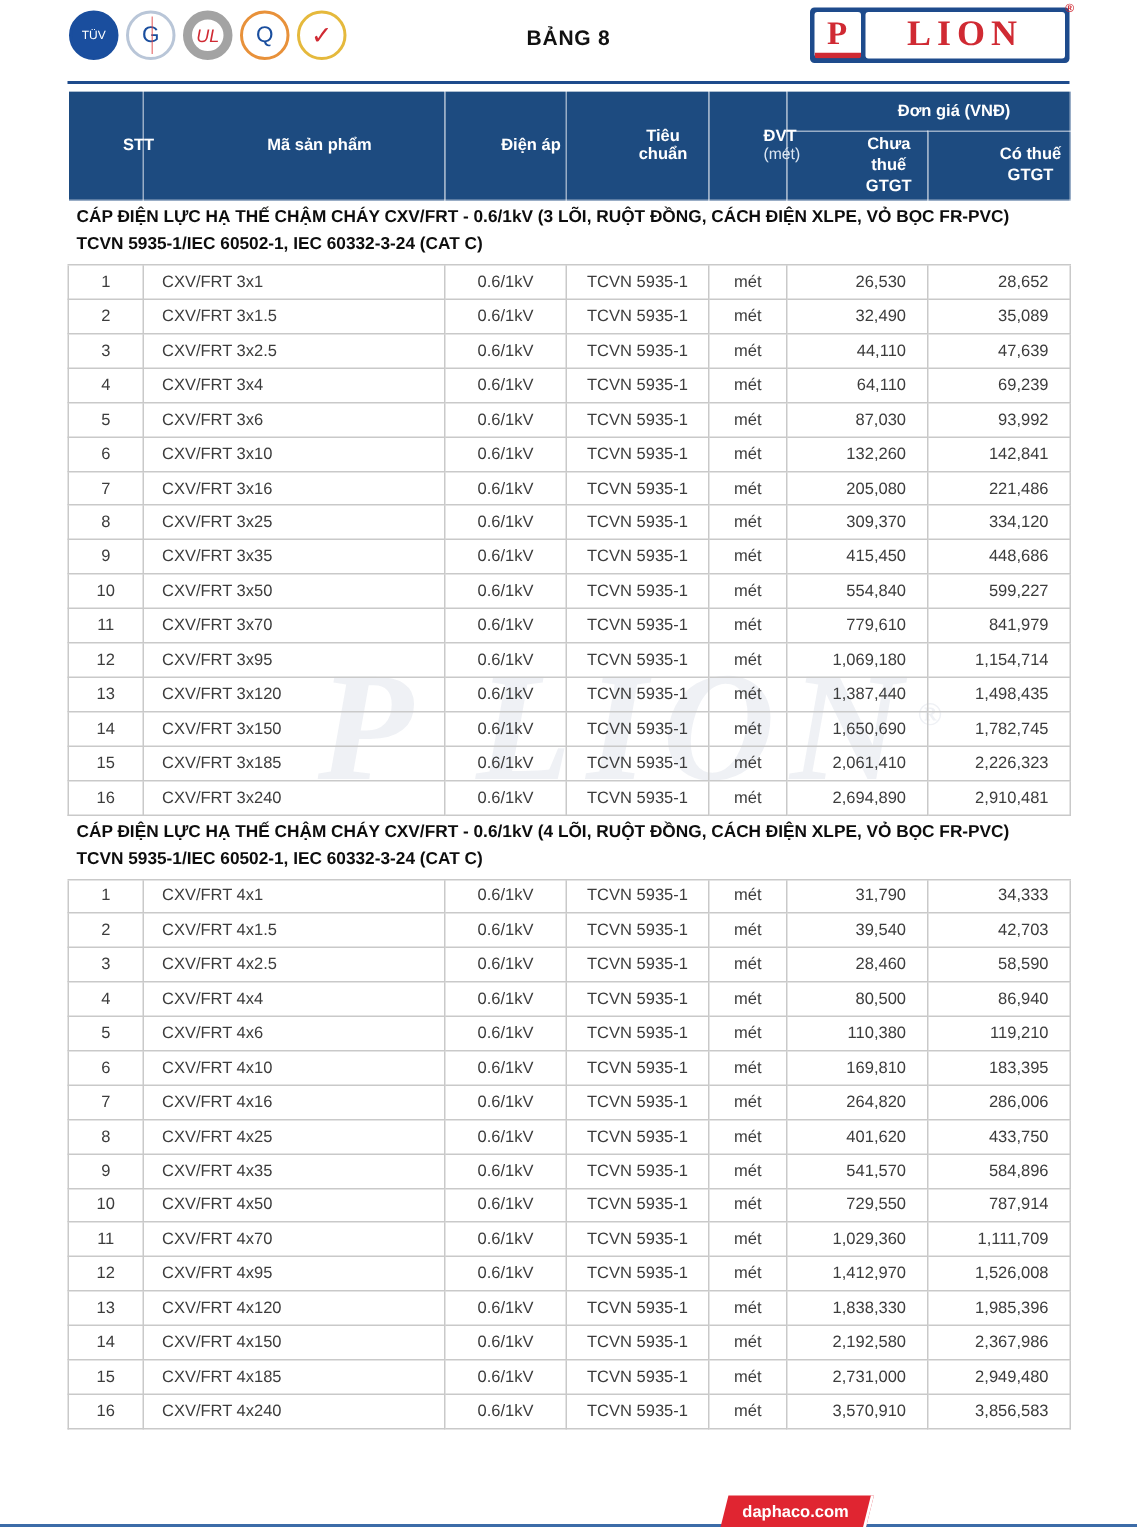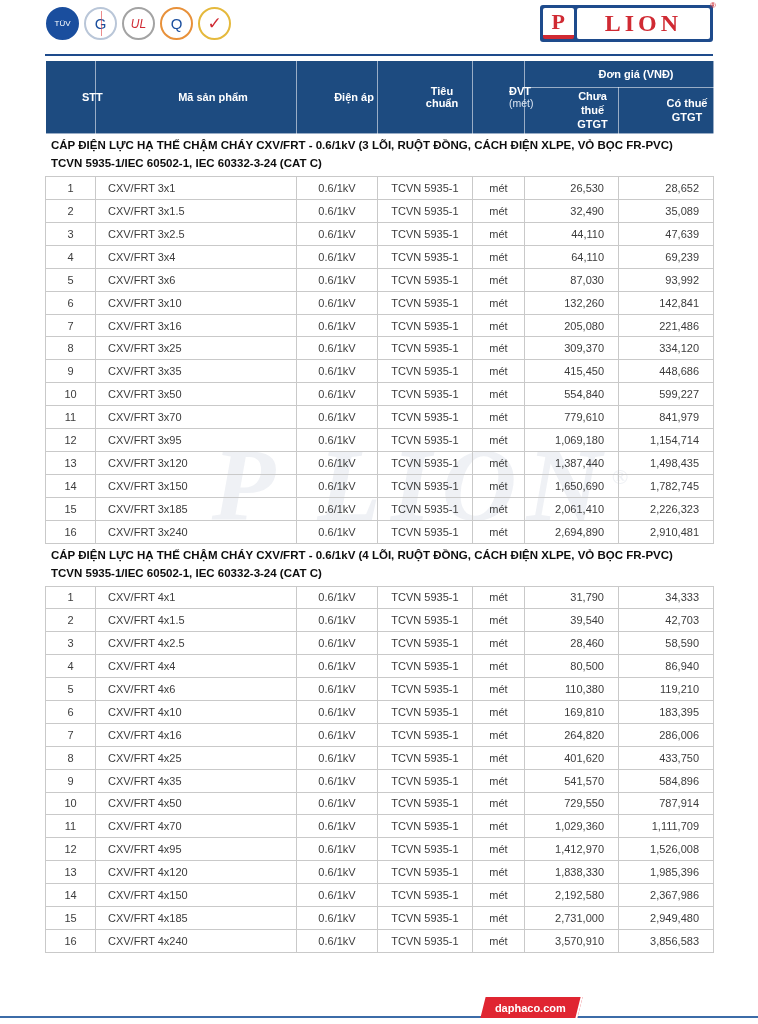--- a/index.html
+++ b/index.html
@@ -5,21 +5,21 @@
   html,body{margin:0;padding:0;background:#fff;}
   .page{position:relative;width:758px;height:1024px;background:#fff;overflow:hidden;
         font-family:"Liberation Sans", sans-serif;color:#333;}
   
   .cert-strip{position:absolute;left:46px;top:7px;display:flex;gap:5px;}
   .cert{width:33px;height:33px;border-radius:50%;display:flex;align-items:center;justify-content:center;
         font-weight:normal;font-size:11px;box-sizing:border-box;}
   .cert-tuv{background:#1a4e9e;color:#fff;font-size:8px;border:2px solid #1a4e9e;}
   .cert-jas{background:#fff;border:2px solid #b9c6d8;color:#1a4e9e;font-size:15px;position:relative;}
   .cert-jas::after{content:"";position:absolute;left:50%;top:2px;bottom:2px;width:1px;background:#e04040;opacity:.6;}
-  .cert-ul{background:#fff;border:2px solid #a3a3a3;color:#d02a33;font-size:12px;font-style:italic;}
+  .cert-ul{background:#fff;border:6px solid #a3a3a3;color:#d02a33;font-size:12px;font-style:italic;}
   .cert-q{background:#fff;border:2px solid #e8913a;color:#1a4e9e;font-size:15px;}
   .cert-v{background:#fff;border:2px solid #e5b93c;color:#d02a33;font-size:17px;}
   .page-title{position:absolute;left:45px;width:668px;top:17px;text-align:center;
         font-size:14px;font-weight:bold;color:#111;letter-spacing:.5px;}
   .brand-box{position:absolute;right:45px;top:5px;height:37px;background:#1e4b8c;border-radius:3px;
         display:flex;align-items:center;padding:3px;box-sizing:border-box;}
   .brand-p{width:31px;height:31px;background:#fff;border-radius:2px;color:#d02a33;display:flex;
         align-items:center;justify-content:center;font-weight:bold;font-size:22px;
         font-family:"Liberation Serif", serif;border-bottom:4px solid #d02a33;box-sizing:border-box;}
   .brand-name{background:#fff;height:31px;margin-left:3px;border-radius:2px;display:flex;align-items:center;
@@ -68,20 +68,21 @@
 <div class="page">
 
   <div class="cert-strip">
     <span class="cert cert-tuv">TÜV</span>
     <span class="cert cert-jas">G</span>
     <span class="cert cert-ul">UL</span>
     <span class="cert cert-q">Q</span>
     <span class="cert cert-v">✓</span>
   </div>
 
+  <div class="page-title">BẢNG 8</div>
 
   <div class="brand-box">
     <span class="brand-p">P</span>
     <span class="brand-name">LION</span>
   </div>
   <span class="brand-reg">®</span>
 
   <div class="top-rule"></div>
 
   <div class="watermark">

